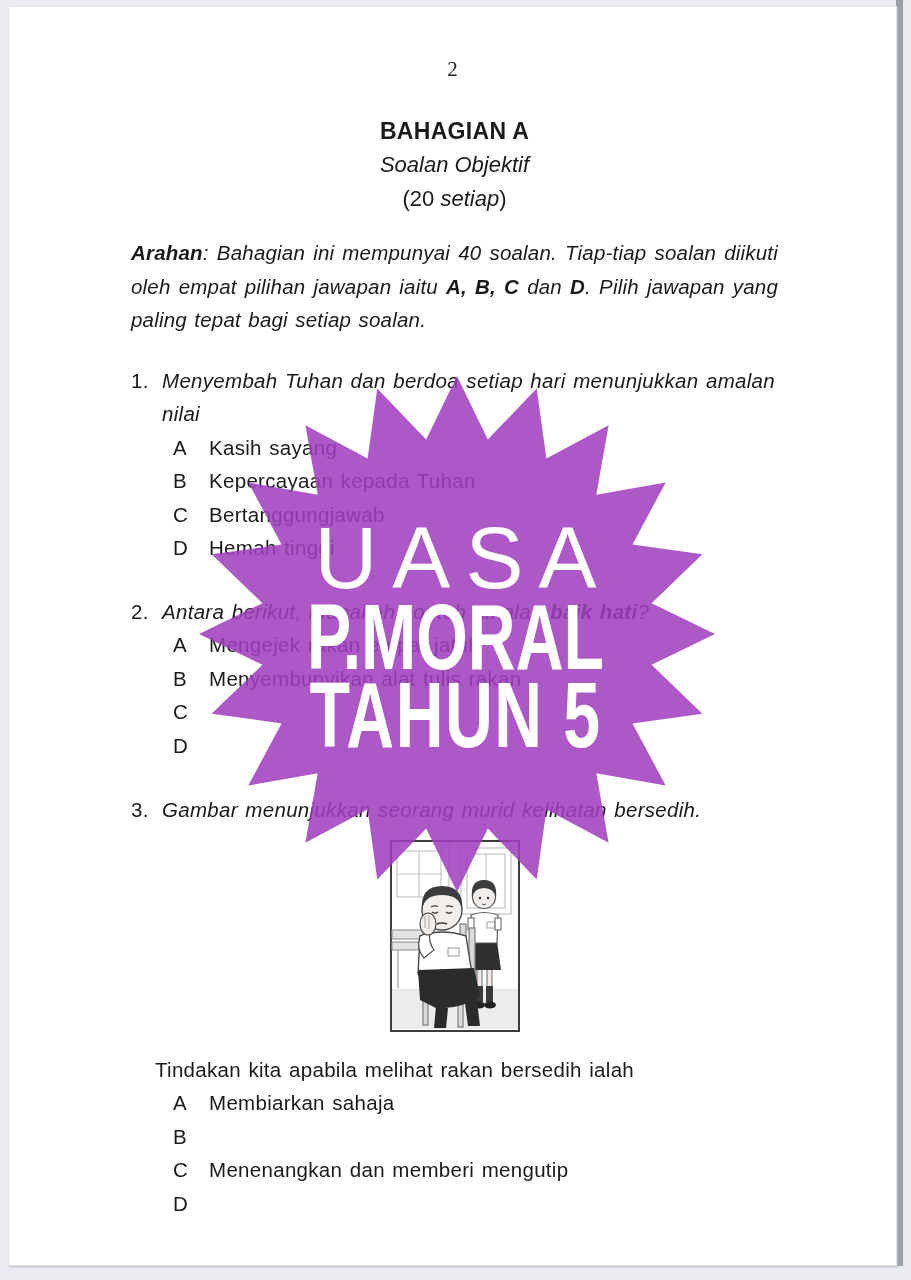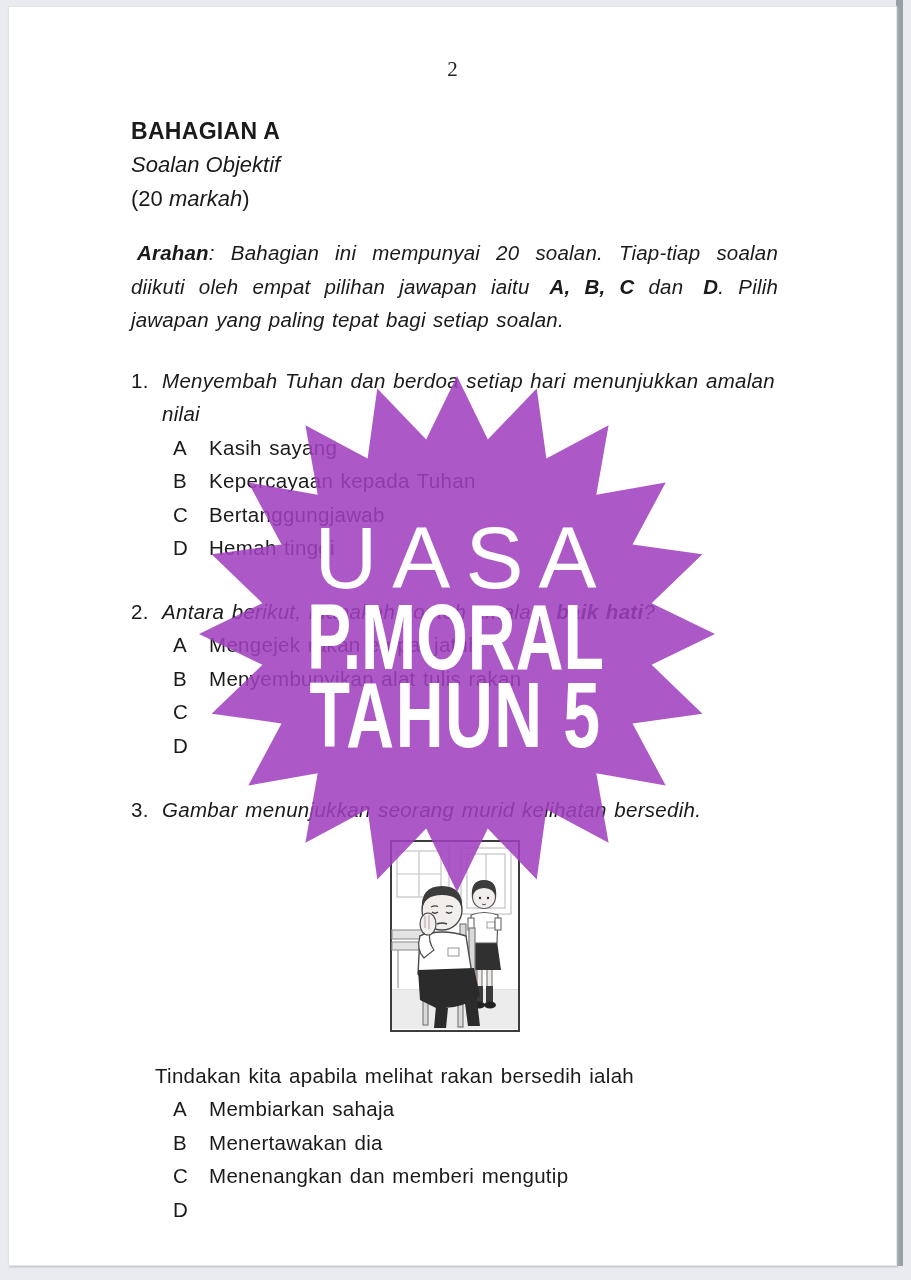--- a/index.html
+++ b/index.html
@@ -4,41 +4,41 @@
 <style>
   html,body{margin:0;padding:0;background:#cfd2d8;}
   .photo{position:relative;width:911px;height:1280px;background:#e9ebf0;
          font-family:"Liberation Sans",sans-serif;overflow:hidden;}
   .edge-shadow{position:absolute;top:0;right:8px;width:7px;height:1266px;background:#9aa0a8;}
   .page{position:absolute;left:8px;top:6px;width:889px;height:1260px;background:#ffffff;
         border:1px solid #e3e5e9;box-shadow:1px 1px 2px #b9bdc4;box-sizing:border-box;}
   .content{padding:0 118px 0 122px;color:#1a1a1a;}
   .page-number{padding-top:50px;text-align:center;font-family:"Liberation Serif",serif;
                font-size:21px;color:#222;}
-  .doc-header{margin-top:33px;text-align:left;}
+  .doc-header{margin-top:33px;text-align:center;}
   .h-title{font-size:23px;font-weight:bold;line-height:33px;letter-spacing:.3px;}
   .h-sub{font-size:22px;line-height:34px;font-style:italic;}
   .h-marks{font-size:22px;line-height:33px;}
   .it{font-style:italic;}
-  .b{font-weight:bold;margin-left:6px;}
+  .b{font-weight:bold;}
   .arahan{margin:21px 0 0;font-style:italic;font-size:20.5px;line-height:33.5px;
           text-align:justify;letter-spacing:.2px;word-spacing:1.5px;}
   .question{font-size:20.5px;line-height:33.5px;letter-spacing:.3px;word-spacing:1.5px;}
   .q1{margin-top:27px;}
   .q2{margin-top:30px;}
   .q3{margin-top:31px;}
   .q-row{display:flex;}
   .q-num{flex:none;width:31px;}
   .q-text{flex:1;font-style:italic;}
   .opts{margin-left:42px;}
   .opt{display:flex;}
   .opt-letter{flex:none;width:36px;}
   .q3-figure{width:130px;margin:13px auto 0;}
   .q3-figure svg{display:block;}
-  .q3-stem{margin:27px 0 0 24px;}
+  .q3-stem{margin:21px 0 0 24px;}
   
   .watermark{position:absolute;left:0;top:0;width:911px;height:1144px;pointer-events:none;}
   .star-svg{position:absolute;left:0;top:0;}
   .wm-text{position:absolute;left:0;width:911px;text-align:center;color:#fff;line-height:1;
            font-family:"Liberation Sans",sans-serif;white-space:nowrap;}
   .wm1{top:514px;font-size:87px;font-weight:400;letter-spacing:15px;text-indent:15px;}
   .wm2{top:591px;font-size:92px;font-weight:bold;transform:scaleX(.72);transform-origin:50% 50%;}
   .wm3{top:669px;font-size:92px;font-weight:bold;transform:scaleX(.72);transform-origin:50% 50%;
        letter-spacing:2px;}
 </style>
@@ -49,24 +49,24 @@
   <div class="edge-shadow"></div>
 
   <div class="page">
     <div class="page-number">2</div>
 
     <div class="content">
 
       <div class="doc-header">
         <div class="h-title">BAHAGIAN A</div>
         <div class="h-sub">Soalan Objektif</div>
-        <div class="h-marks"><span>(20 </span><span class="it">markah</span><span>)</span></div>
-      </div>
-
-      <p class="arahan"><span class="b">Arahan</span><span>: Bahagian ini mempunyai 20 soalan. Tiap-tiap soalan diikuti oleh empat pilihan jawapan iaitu </span><span class="b">A, B, C</span><span> dan </span><span class="b">D</span><span>. Pilih jawapan yang paling tepat bagi setiap soalan.</span></p>
+        <div class="h-marks"><span>(20 </span><span class="it">setiap</span><span>)</span></div>
+      </div>
+
+      <p class="arahan"><span class="b">Arahan</span><span>: Bahagian ini mempunyai 40 soalan. Tiap-tiap soalan diikuti oleh empat pilihan jawapan iaitu </span><span class="b">A, B, C</span><span> dan </span><span class="b">D</span><span>. Pilih jawapan yang paling tepat bagi setiap soalan.</span></p>
 
       <div class="question q1">
         <div class="q-row">
           <span class="q-num">1.</span>
           <span class="q-text"><span>Menyembah Tuhan dan berdoa setiap hari menunjukkan amalan</span><br><span>nilai</span></span>
         </div>
         <div class="opts">
           <div class="opt">
               <span class="opt-letter">A</span>
               <span>Kasih sayang</span>
@@ -190,21 +190,20 @@
 
         <div class="q3-stem">Tindakan kita apabila melihat rakan bersedih ialah</div>
 
         <div class="opts">
           <div class="opt">
               <span class="opt-letter">A</span>
               <span>Membiarkan sahaja</span>
             </div>
           <div class="opt">
               <span class="opt-letter">B</span>
-              <span>Menertawakan dia</span>
             </div>
           <div class="opt">
               <span class="opt-letter">C</span>
               <span>Menenangkan dan memberi mengutip</span>
             </div>
           <div class="opt">
               <span class="opt-letter">D</span>
             </div>
         </div>
       </div>

